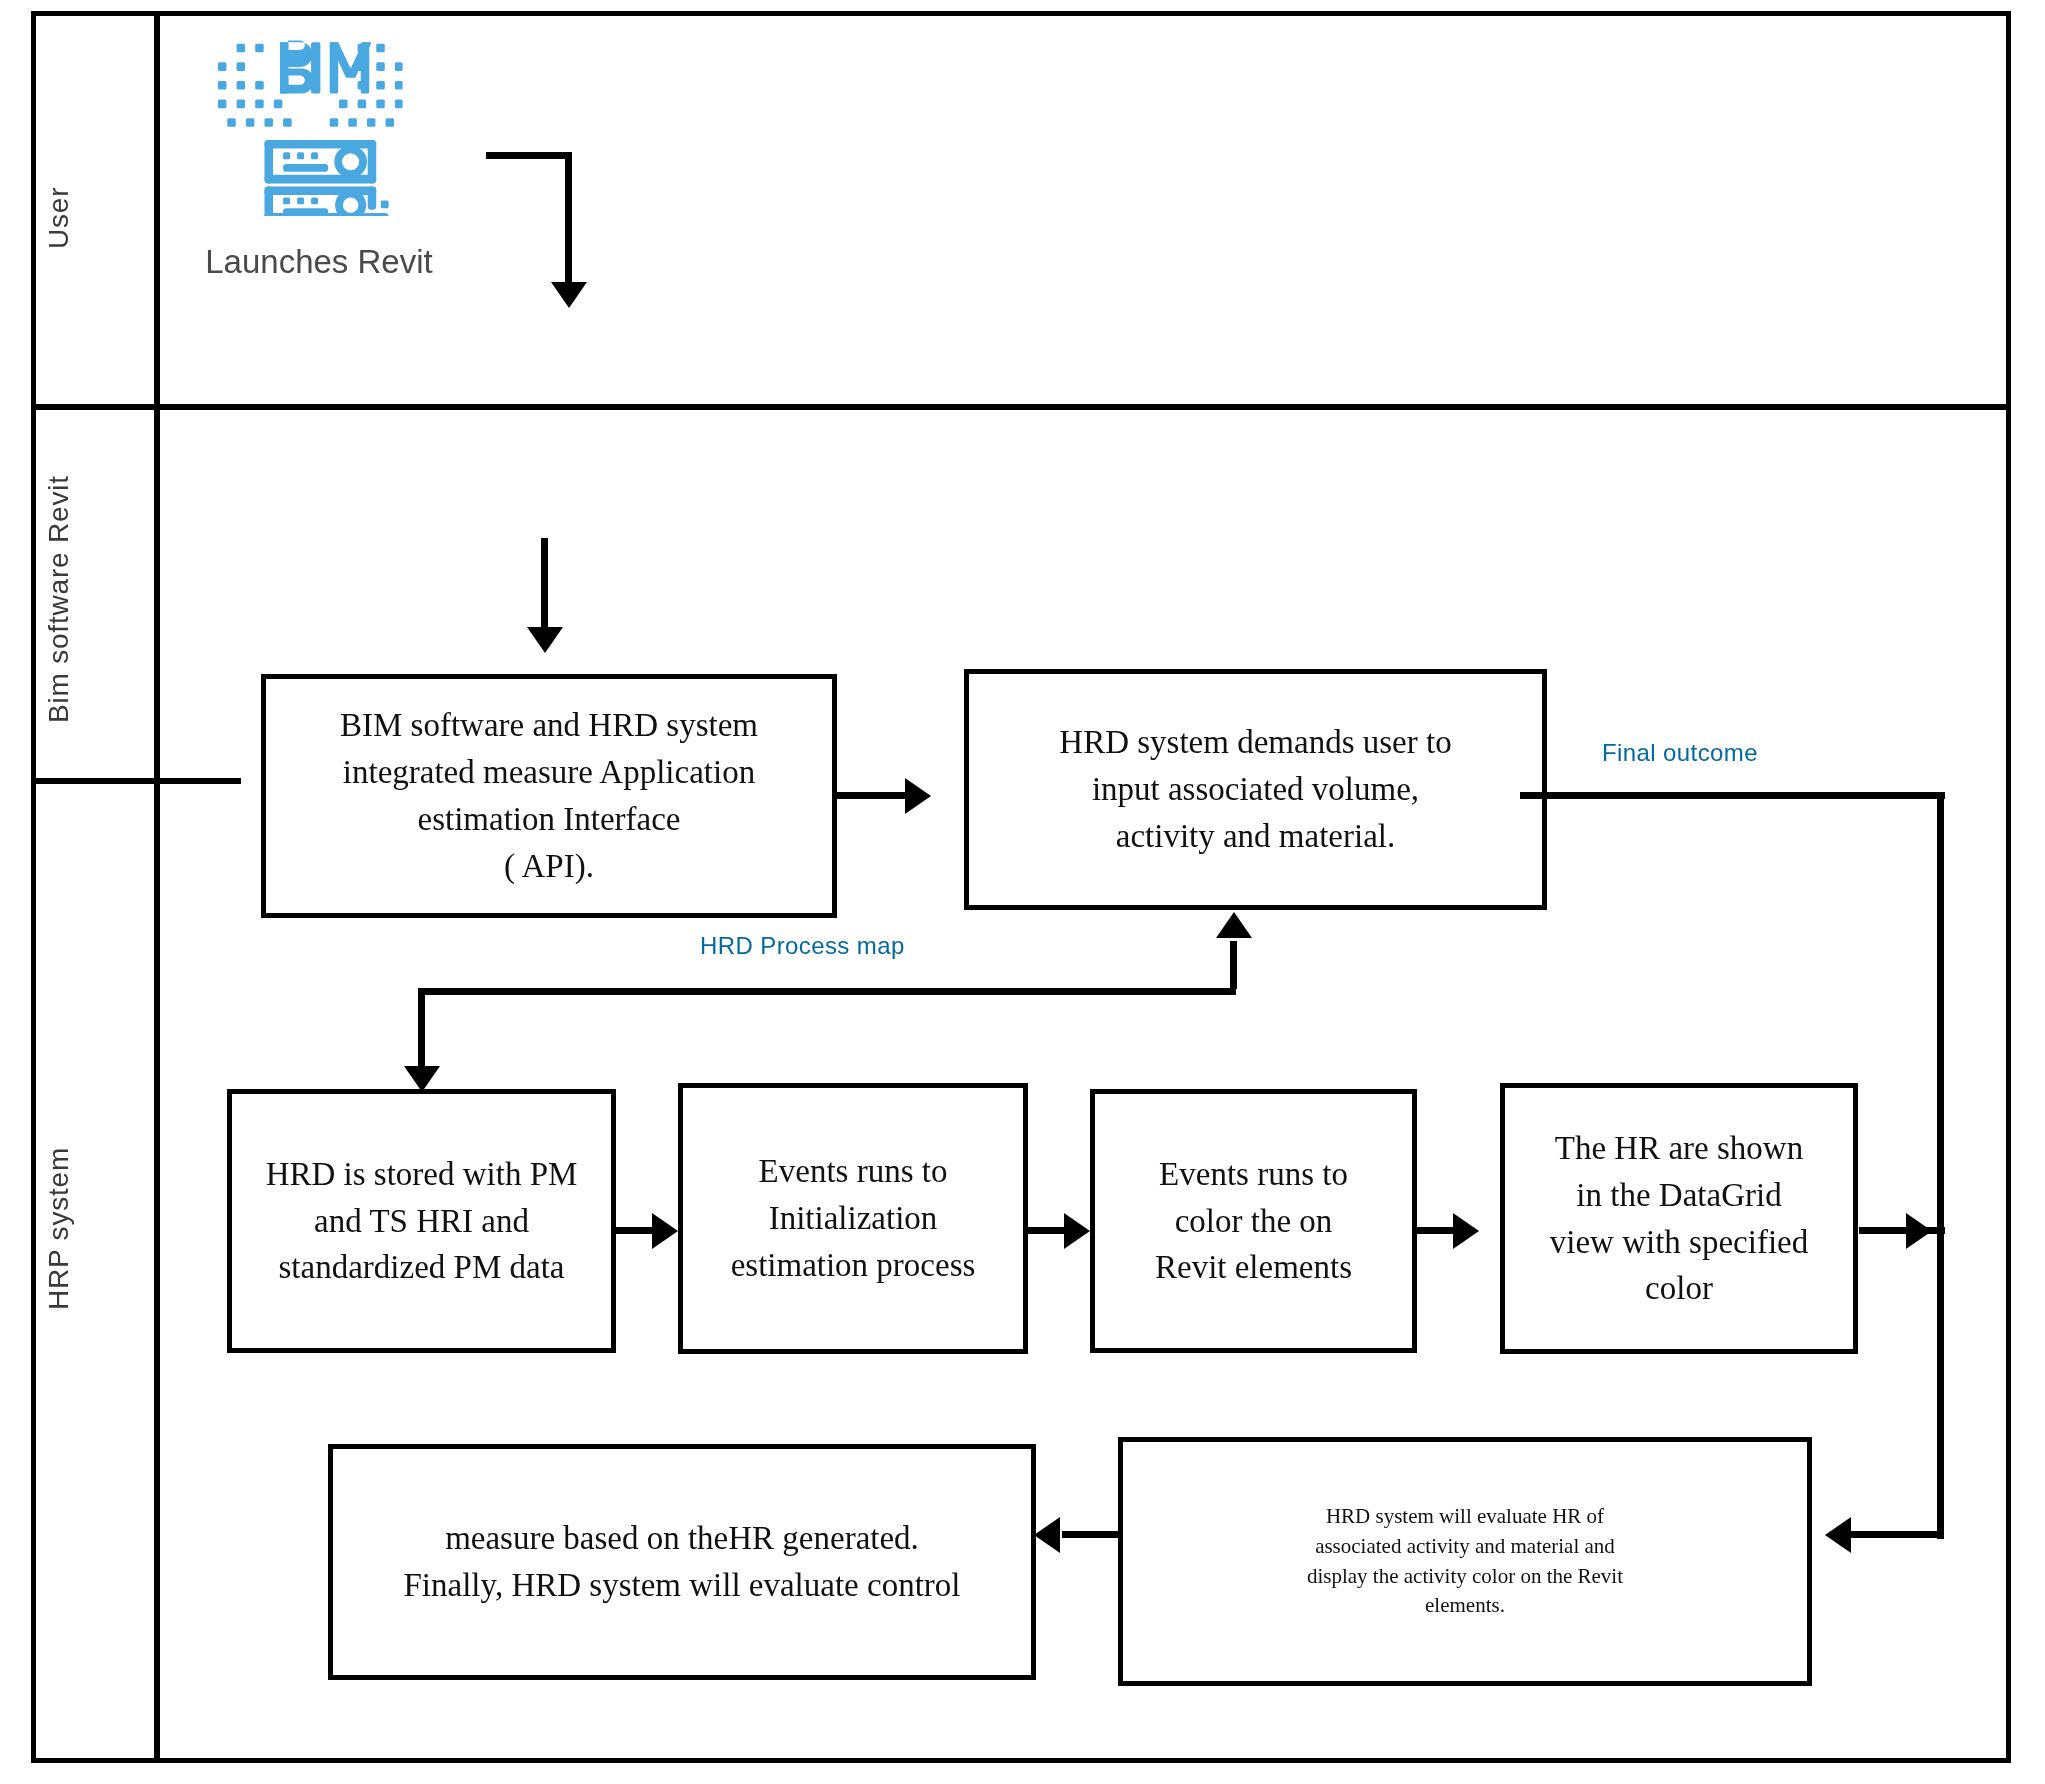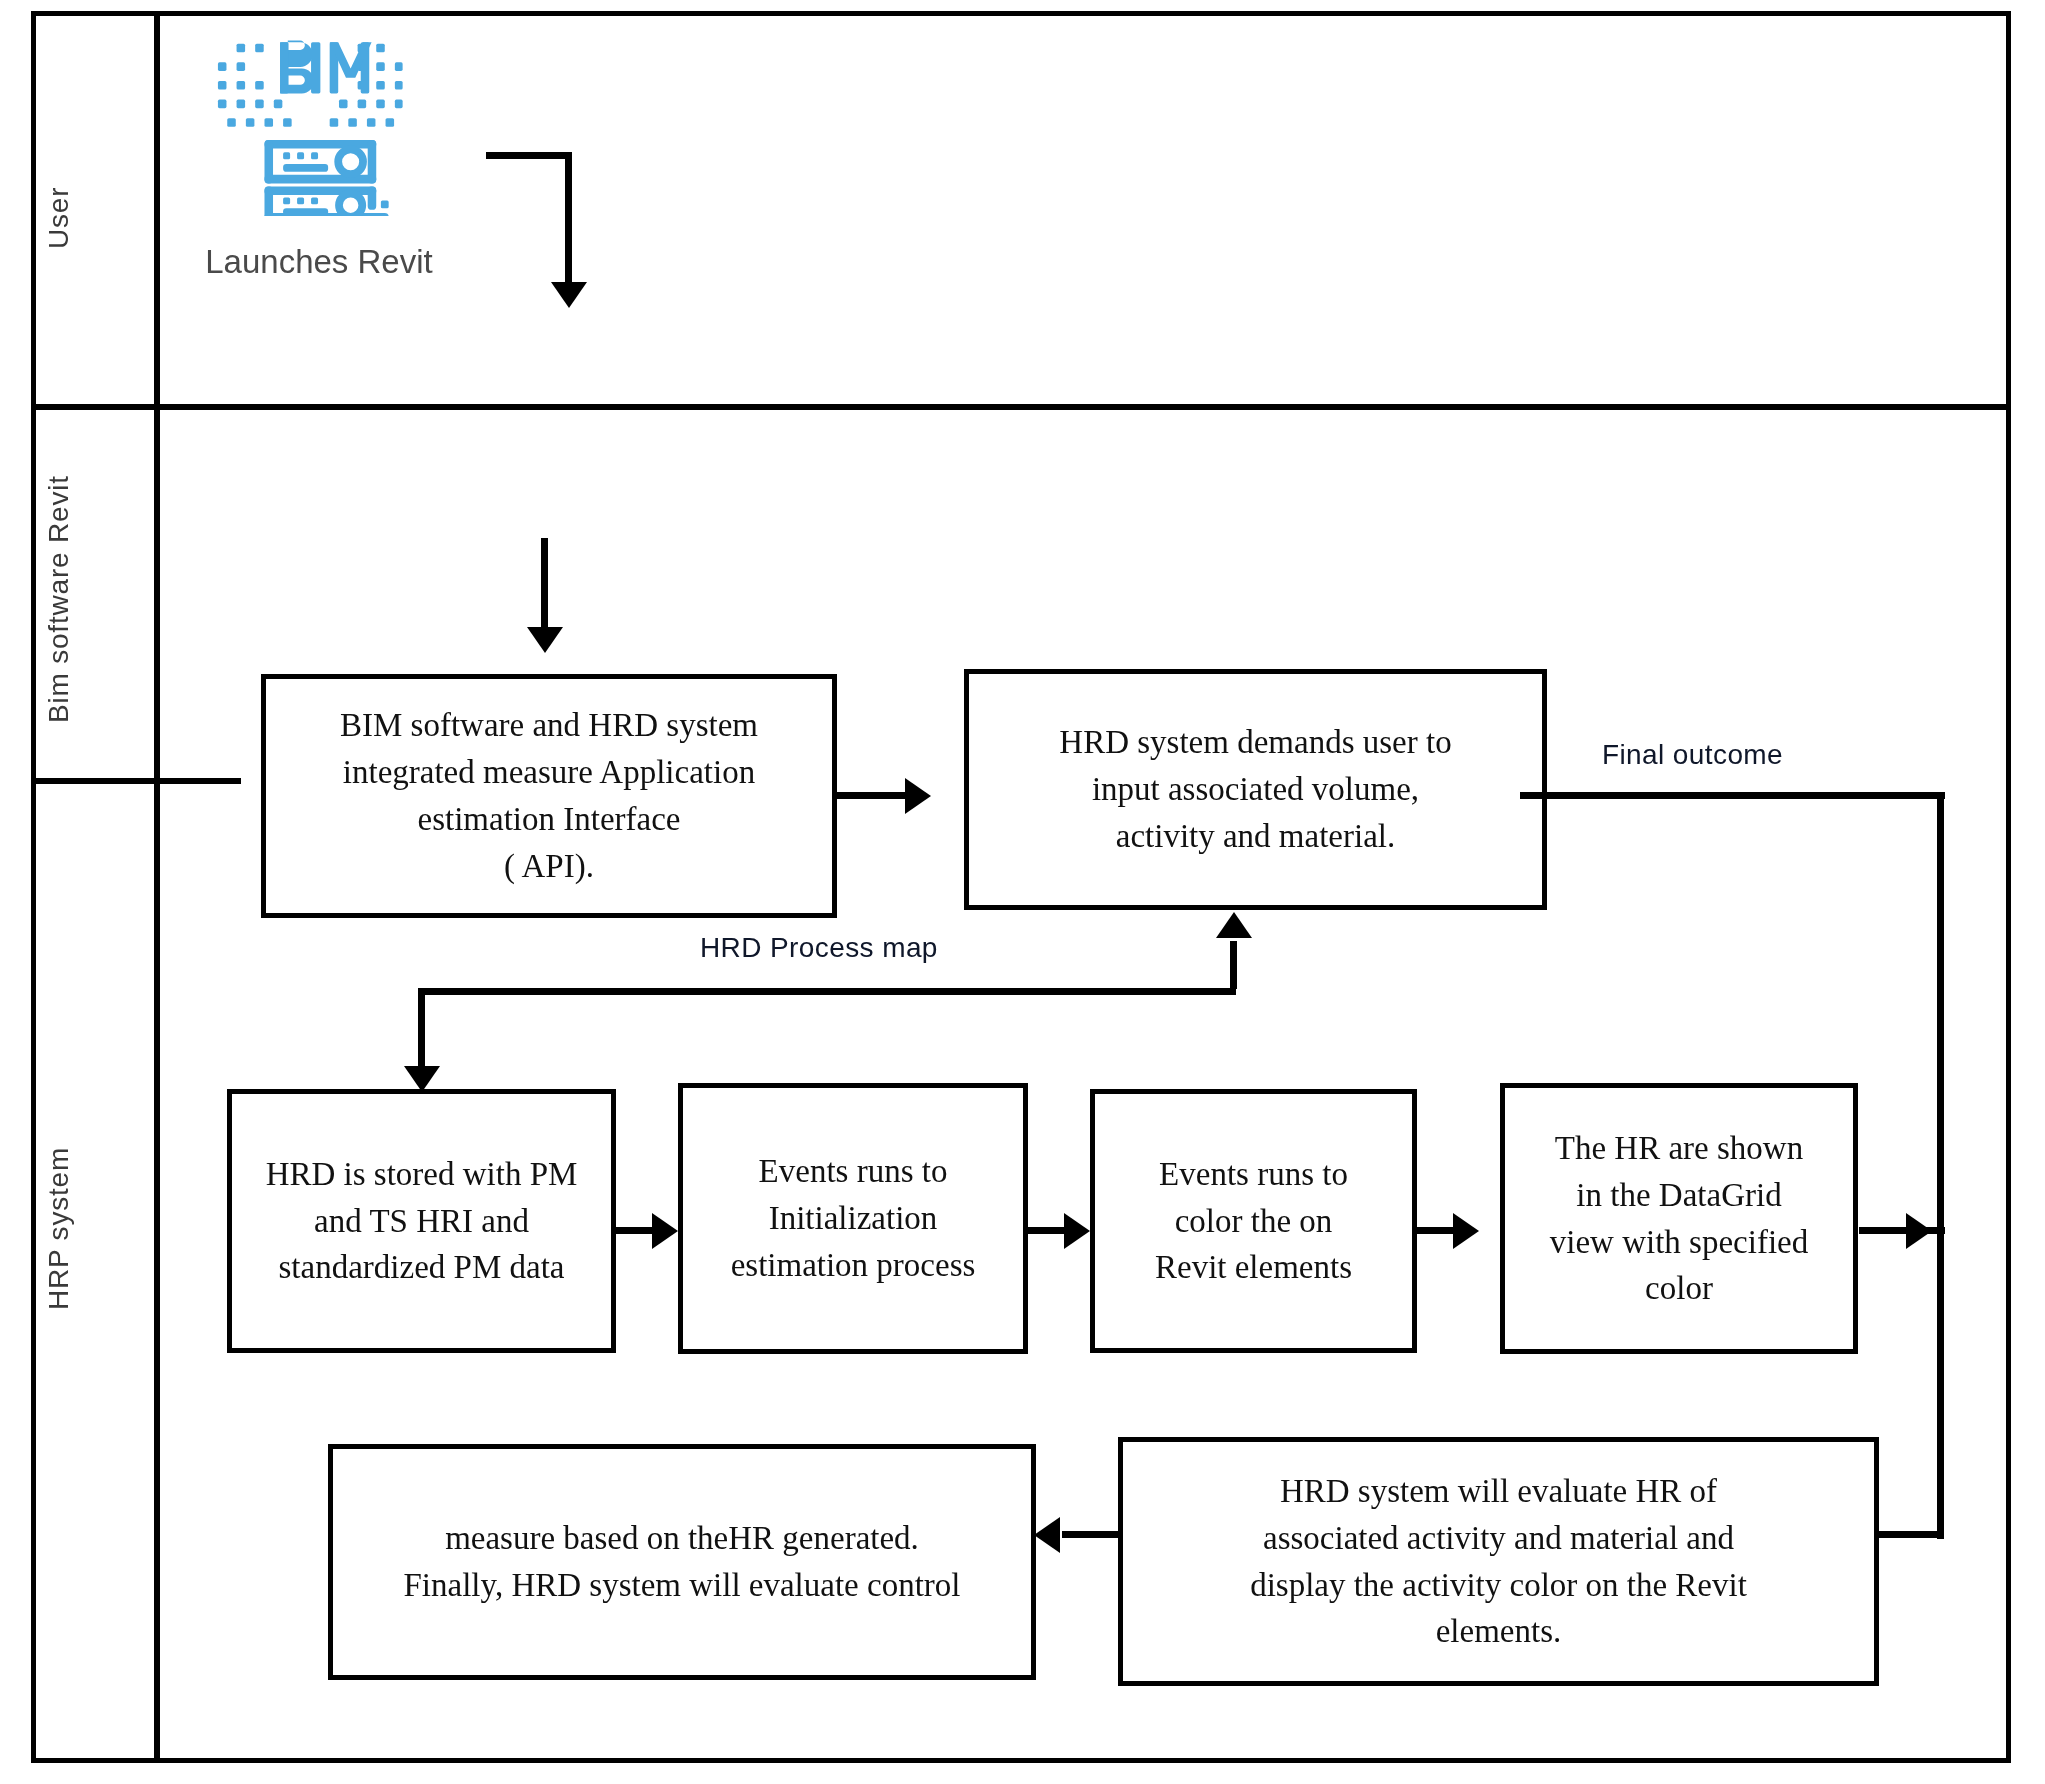--- a/index.html
+++ b/index.html
@@ -102,22 +102,22 @@
   }
   .arrowhead.left {
     border-top: 18px solid transparent;
     border-bottom: 18px solid transparent;
     border-right: 26.4px solid #000;
   }
 
   .edge-label {
     position: absolute;
     font-family: "Liberation Sans", sans-serif;
-    font-size: 28px;
-    color: #0f172a;
+    font-size: 24px;
+    color: #0369a1;
     white-space: nowrap;
     letter-spacing: 0.4px;
   }
 
   
   .bim-icon {
     position: absolute;
     left: 216px;
     top: 22px;
     width: 187px;
@@ -299,21 +299,21 @@
 
   <div class="pbox" style="left:1500px; top:1083px; width:358px; height:271px; font-size:33px;">
     <div>
       <span>The HR are shown</span>
       <span>in the DataGrid</span>
       <span>view with specified</span>
       <span>color</span>
     </div>
   </div>
 
-  <div class="pbox" style="left:1118px; top:1437px; width:761px; height:249px; font-size:33px;">
+  <div class="pbox" style="left:1118px; top:1437px; width:694px; height:249px; font-size:21px;">
     <div>
       <span>HRD system will evaluate HR of</span>
       <span>associated activity and material and</span>
       <span>display the activity color on the Revit</span>
       <span>elements.</span>
     </div>
   </div>
 
   <div class="seg h" style="left:1062px; top:1531px; width:59px;"></div>
   <div class="arrowhead left" style="left:1034px; top:1517px;"></div>

